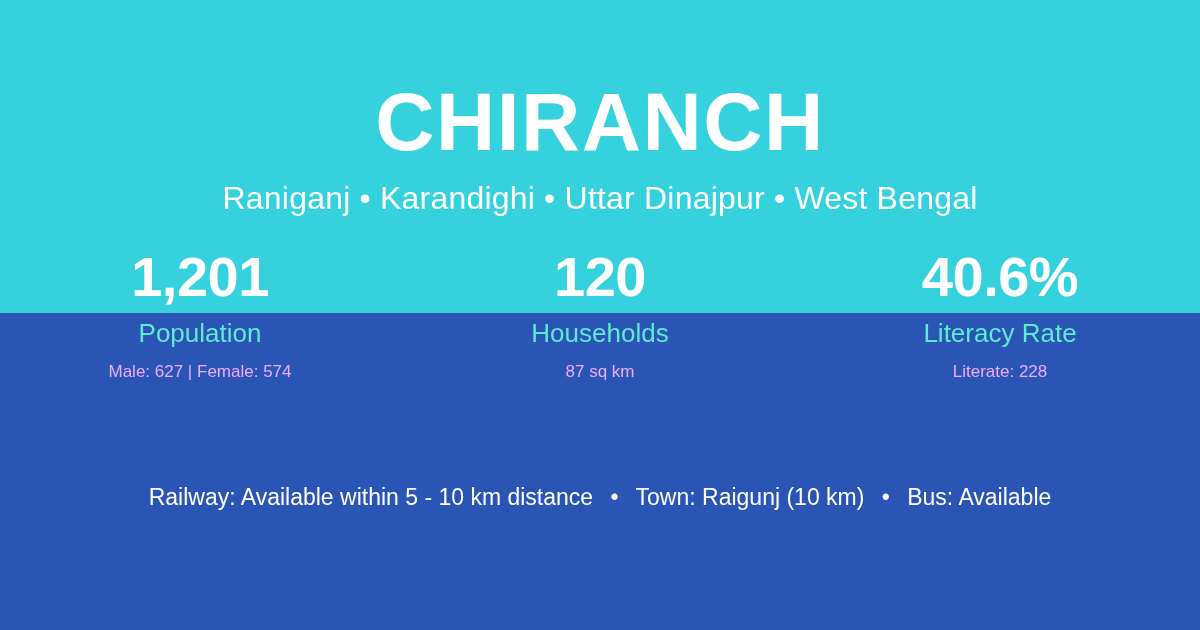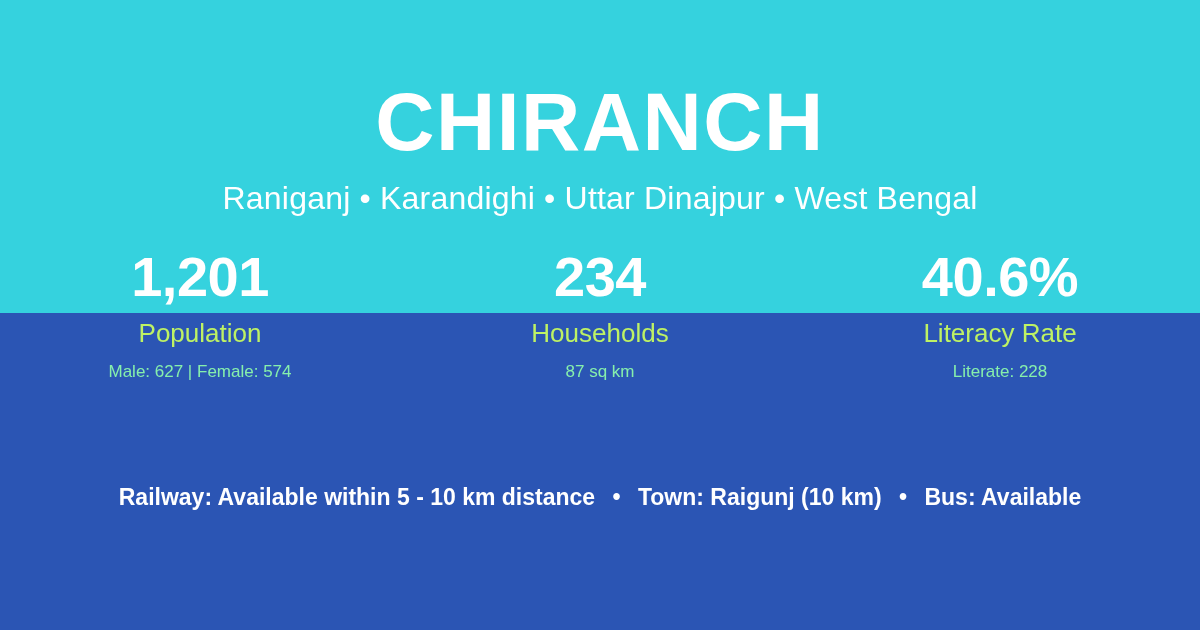--- a/index.html
+++ b/index.html
@@ -75,41 +75,41 @@
     line-height: 1.1;
     font-weight: 700;
     color: #ffffff;
     letter-spacing: -0.5px;
     height: 64px;
   }
   .stat-label {
     font-size: 26px;
     line-height: 1.1;
     font-weight: 400;
-    color: #bef264;
+    color: #5eead4;
     padding-top: 9px;
   }
   .stat-sub {
     font-size: 17px;
     line-height: 1.1;
     font-weight: 400;
-    color: #86efac;
+    color: #f0abfc;
     padding-top: 15px;
   }
   
   .transport-line {
     position: absolute;
     left: 0;
     top: 484px;
     width: 1200px;
     text-align: center;
     font-size: 23px;
     line-height: 1.2;
     color: #ffffff;
-    font-weight: 700;
+    font-weight: 400;
     white-space: nowrap;
   }
   .transport-line .sep {
     display: inline-block;
     padding: 0 11px;
     color: #ffffff;
   }
   
   .footer {
     position: absolute;
@@ -154,21 +154,21 @@
 
   <div class="stats-row">
 
     <div class="stat-col">
       <div class="stat-value">1,201</div>
       <div class="stat-label">Population</div>
       <div class="stat-sub">Male: 627 | Female: 574</div>
     </div>
 
     <div class="stat-col">
-      <div class="stat-value">234</div>
+      <div class="stat-value">120</div>
       <div class="stat-label">Households</div>
       <div class="stat-sub">87 sq km</div>
     </div>
 
     <div class="stat-col">
       <div class="stat-value">40.6%</div>
       <div class="stat-label">Literacy Rate</div>
       <div class="stat-sub">Literate: 228</div>
     </div>
 

